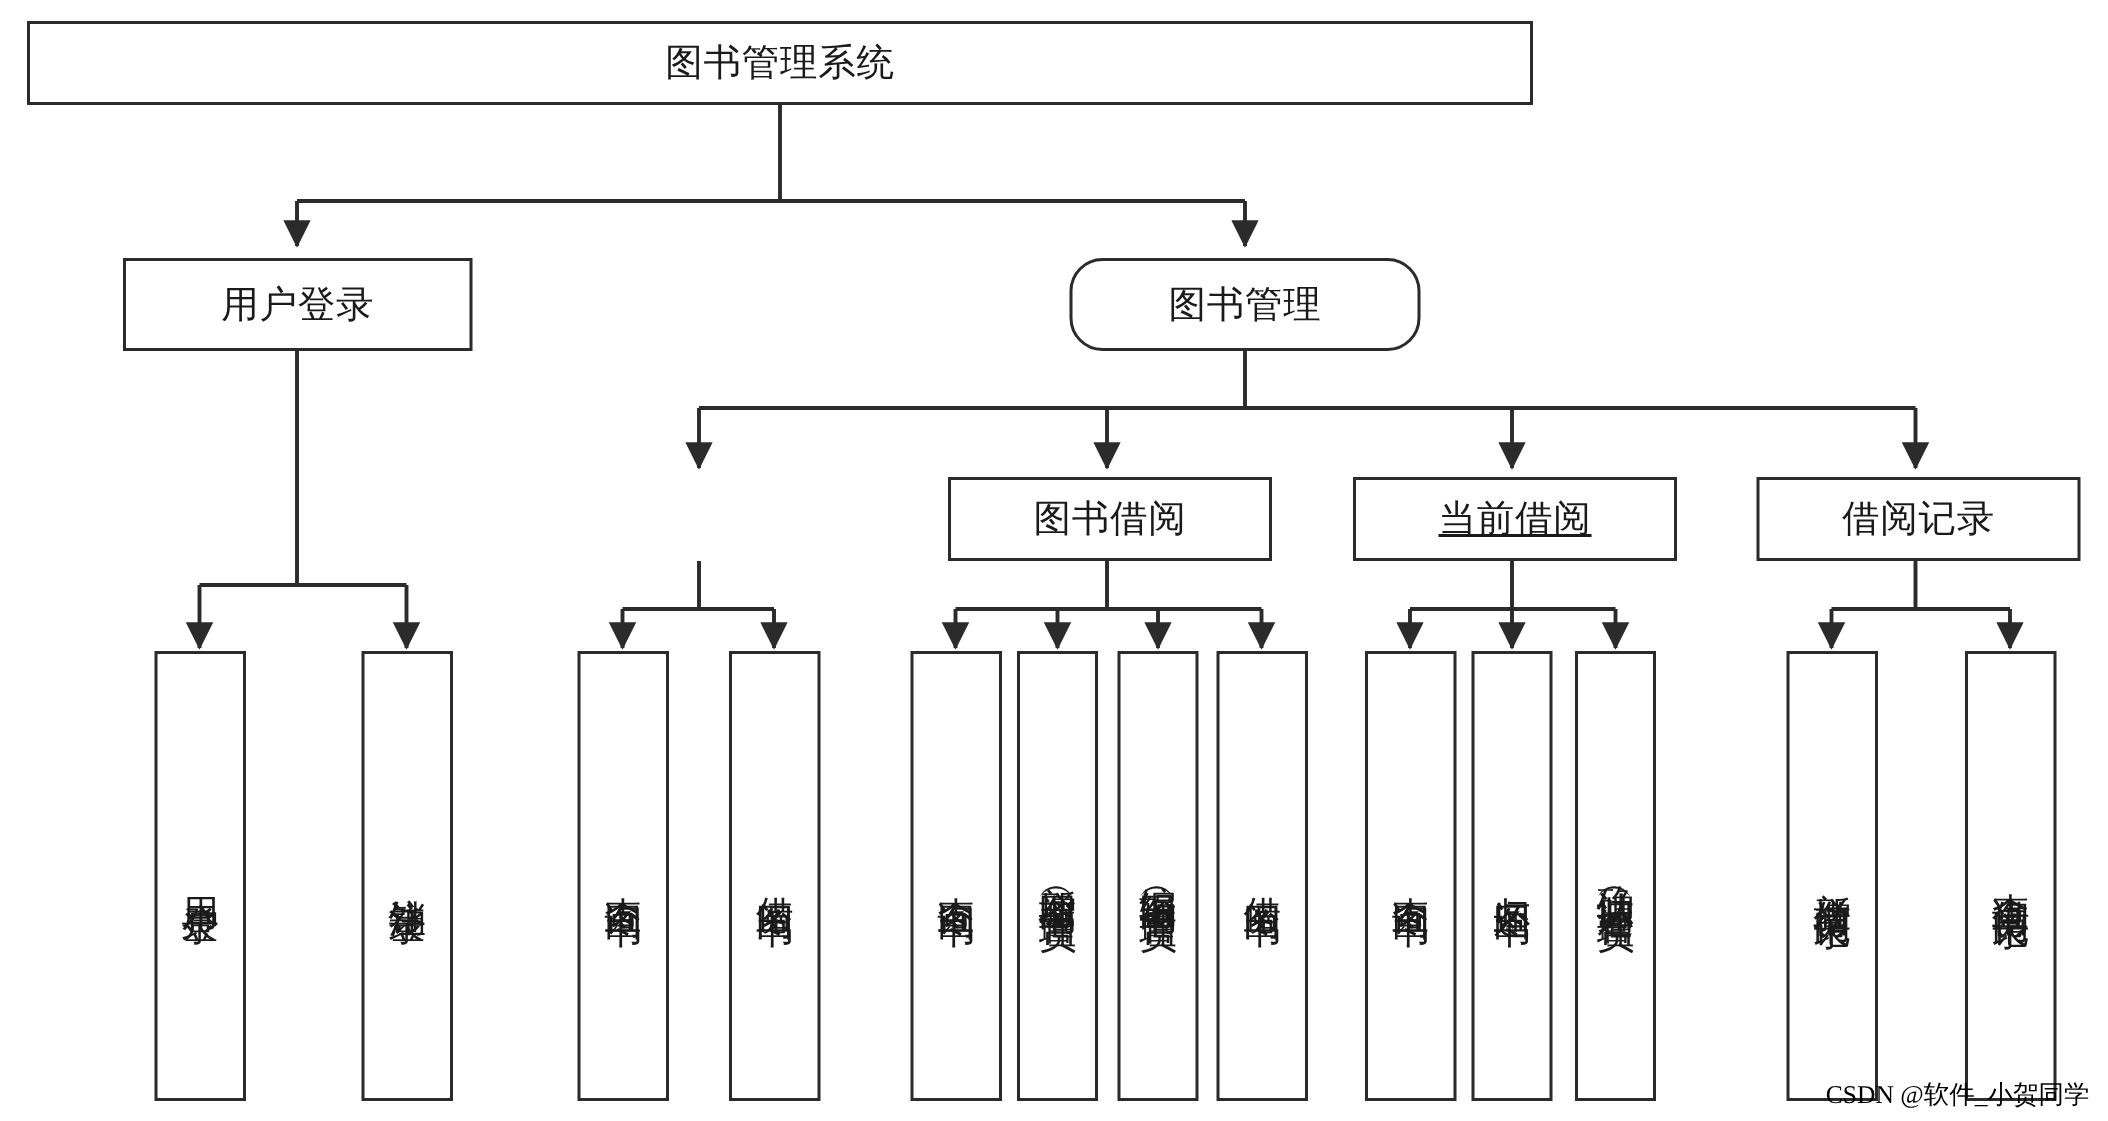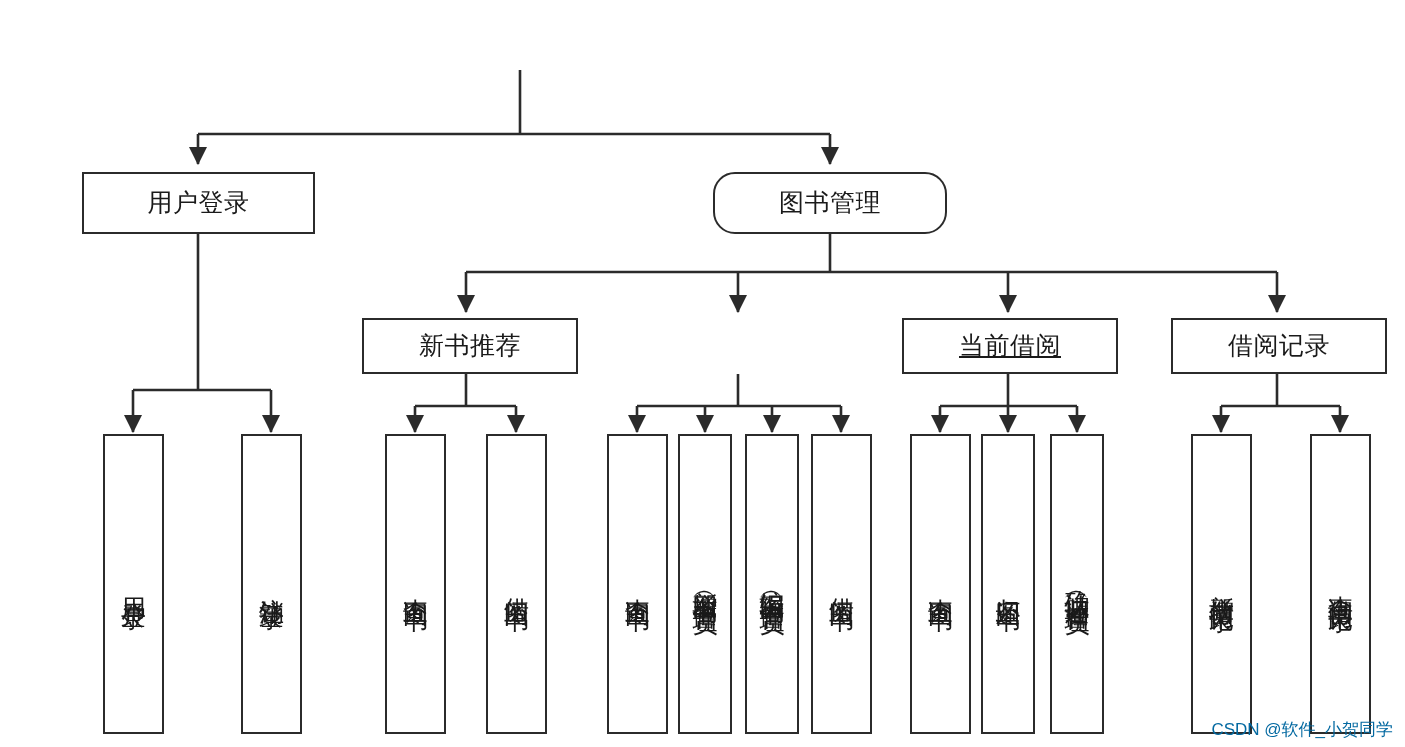--- a/index.html
+++ b/index.html
@@ -57,23 +57,23 @@
     line-height: 1.16;
     letter-spacing: 3px;
     white-space: normal;
     max-height: 100%;
   }
   #watermark {
     position: absolute;
     right: 12px;
     bottom: 6px;
     font-size: 17px;
-    color: #0369a1;
+    color: #000000;
     white-space: nowrap;
-    font-family: Liberation Sans, sans-serif;
+    font-family: Liberation Serif, serif;
   }
 </style>
 </head>
 <body>
 
 <div id="canvas">
 
   <svg id="connectors" viewBox="0 0 1405 747" xmlns="http://www.w3.org/2000/svg">
     <defs>
       <marker id="arrow" viewBox="0 0 10 10" refX="9.4" refY="5" markerWidth="7" markerHeight="7" orient="auto-start-reverse">
@@ -117,30 +117,33 @@
       <path d="M 1008 406 L 1008 432" marker-end="url(#arrow)"></path>
       <path d="M 1077 406 L 1077 432" marker-end="url(#arrow)"></path>
 
       <path d="M 1277 374 L 1277 406"></path>
       <path d="M 1221 406 L 1340 406"></path>
       <path d="M 1221 406 L 1221 432" marker-end="url(#arrow)"></path>
       <path d="M 1340 406 L 1340 432" marker-end="url(#arrow)"></path>
     </g>
   </svg>
 
+  <div class="node horiz" style="left:18px; top:14px; width:1004px; height:56px;">
+    <span class="lbl">图书管理系统</span>
+  </div>
 
   <div class="node horiz" style="left:82px; top:172px; width:233px; height:62px;">
     <span class="lbl">用户登录</span>
   </div>
   <div class="node horiz" style="left:713px; top:172px; width:234px; height:62px;border-radius:22px;">
     <span class="lbl">图书管理</span>
   </div>
 
-  <div class="node horiz" style="left:362px; top:318px; width:216px; height:56px;">
-    <span class="lbl">新书推荐</span>
+  <div class="node horiz" style="left:632px; top:318px; width:216px; height:56px;">
+    <span class="lbl">图书借阅</span>
   </div>
   <div class="node horiz" style="left:902px; top:318px; width:216px; height:56px;text-decoration:underline;">
     <span class="lbl">当前借阅</span>
   </div>
   <div class="node horiz" style="left:1171px; top:318px; width:216px; height:56px;align-items:center;">
     <span class="lbl">借阅记录</span>
   </div>
 
   <div class="node vert" style="left:103px; top:434px; width:61px; height:300px;">
     <span class="lbl">用户登录</span>

